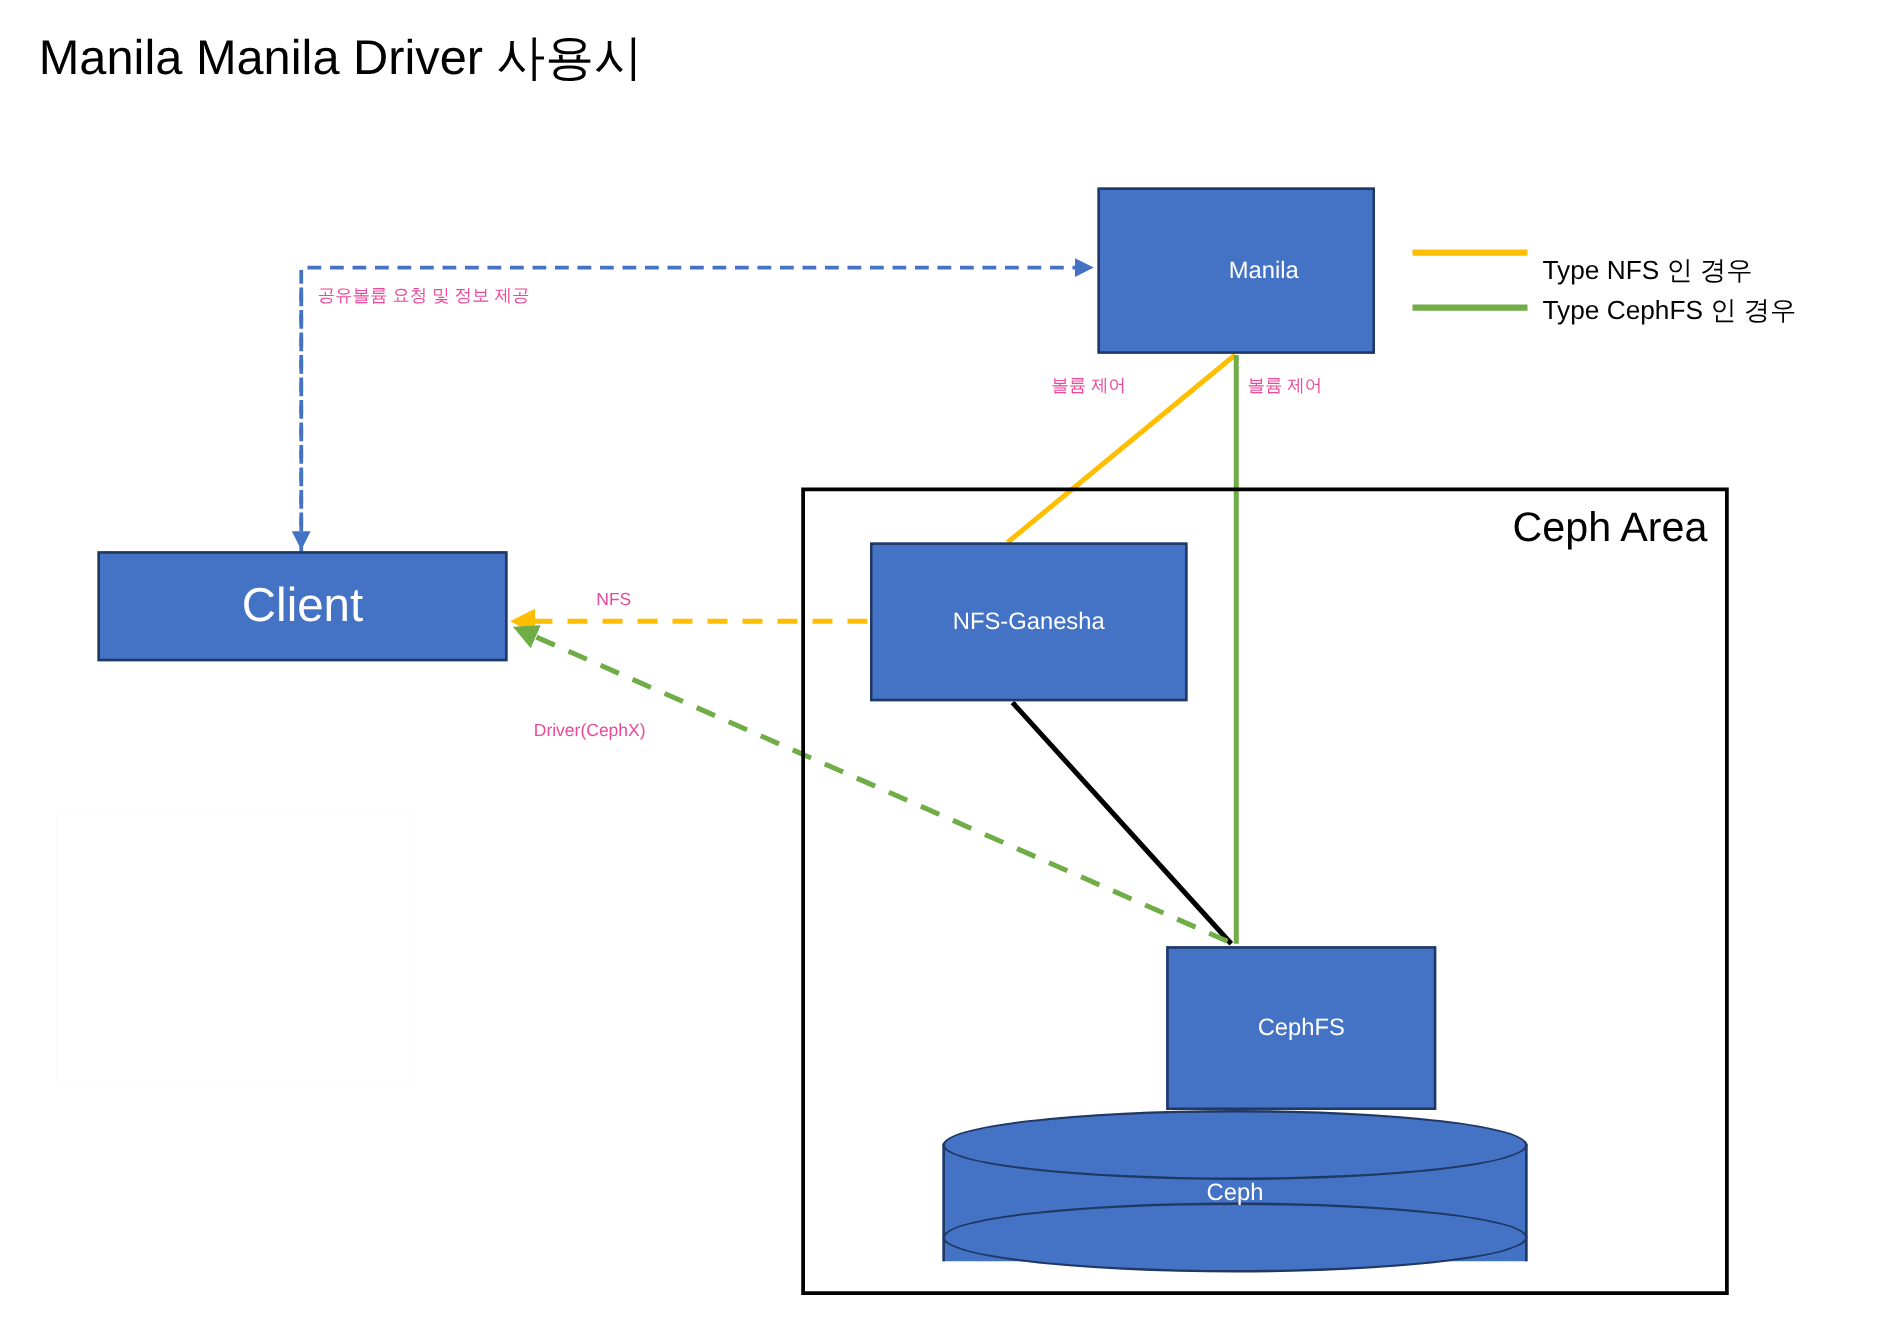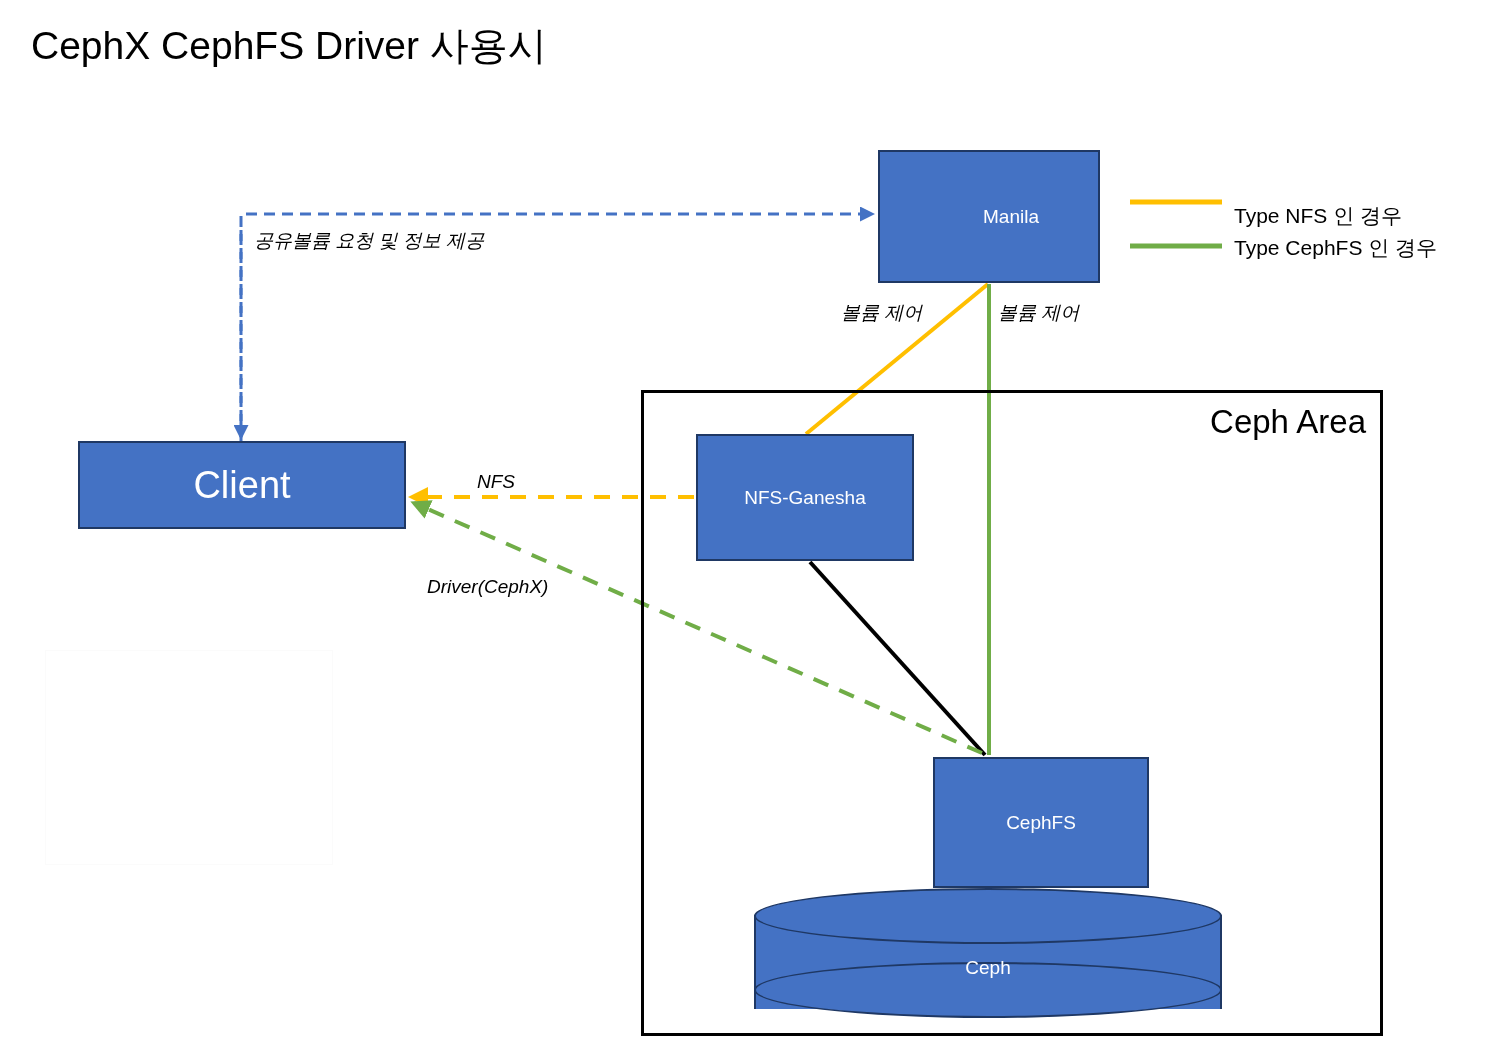--- a/index.html
+++ b/index.html
@@ -39,21 +39,21 @@
   #node-manila {
     left: 878px; top: 150px; width: 222px; height: 133px;
     font-size: 19px;
     padding-left: 44px;
   }
   #node-client {
     left: 78px; top: 441px; width: 328px; height: 88px;
     font-size: 38px;
   }
   #node-ganesha {
-    left: 696px; top: 434px; width: 218px; height: 127px;
+    left: 696px; top: 434px; width: 254px; height: 127px;
     font-size: 19px;
   }
   #node-cephfs {
     left: 933px; top: 757px; width: 216px; height: 131px;
     font-size: 19px;
   }
   #ceph-area {
     position: absolute;
     left: 641px; top: 390px; width: 742px; height: 646px;
     border: 3px solid #000000;
@@ -102,52 +102,50 @@
     border-radius: 50%;
     box-sizing: border-box;
   }
   .cyl-label {
     position: absolute;
     left: 0; top: 56px; width: 100%;
     text-align: center;
     color: #ffffff;
     font-size: 19px;
     font-family: "Liberation Sans", sans-serif;
-    margin-top: 13px;
   }
   #page-title {
     position: absolute;
     left: 31px; top: 19px;
     font-size: 39px;
     color: #000000;
     font-family: "Liberation Sans", sans-serif;
     white-space: nowrap;
   }
   .edge-label {
     position: absolute;
-    font-size: 19px;
-    color: #000000;
-    font-family: "Liberation Sans", sans-serif;
-    white-space: nowrap;
-    font-style: italic;
+    font-size: 14px;
+    color: #ec4899;
+    font-family: "Liberation Sans", sans-serif;
+    white-space: nowrap;
   }
   .legend-label {
     position: absolute;
     font-size: 21px;
     color: #000000;
     font-family: "Liberation Sans", sans-serif;
     white-space: nowrap;
   }
 </style>
 </head>
 <body>
 
 <div id="canvas">
 
-  <div id="page-title">CephX CephFS Driver 사용시</div>
+  <div id="page-title">Manila Manila Driver 사용시</div>
 
   <div id="ghost-box"></div>
 
   <svg id="wires" viewBox="0 0 1503 1057">
     <defs>
       <marker id="arrow-blue" viewBox="0 0 10 10" refX="8" refY="5" markerWidth="5" markerHeight="5" orient="auto-start-reverse">
         <path d="M 0 0 L 10 5 L 0 10 z" fill="#4472C4"></path>
       </marker>
       <marker id="arrow-orange" viewBox="0 0 10 10" refX="8" refY="5" markerWidth="5" markerHeight="5" orient="auto-start-reverse">
         <path d="M 0 0 L 10 5 L 0 10 z" fill="#FFBF00"></path>

